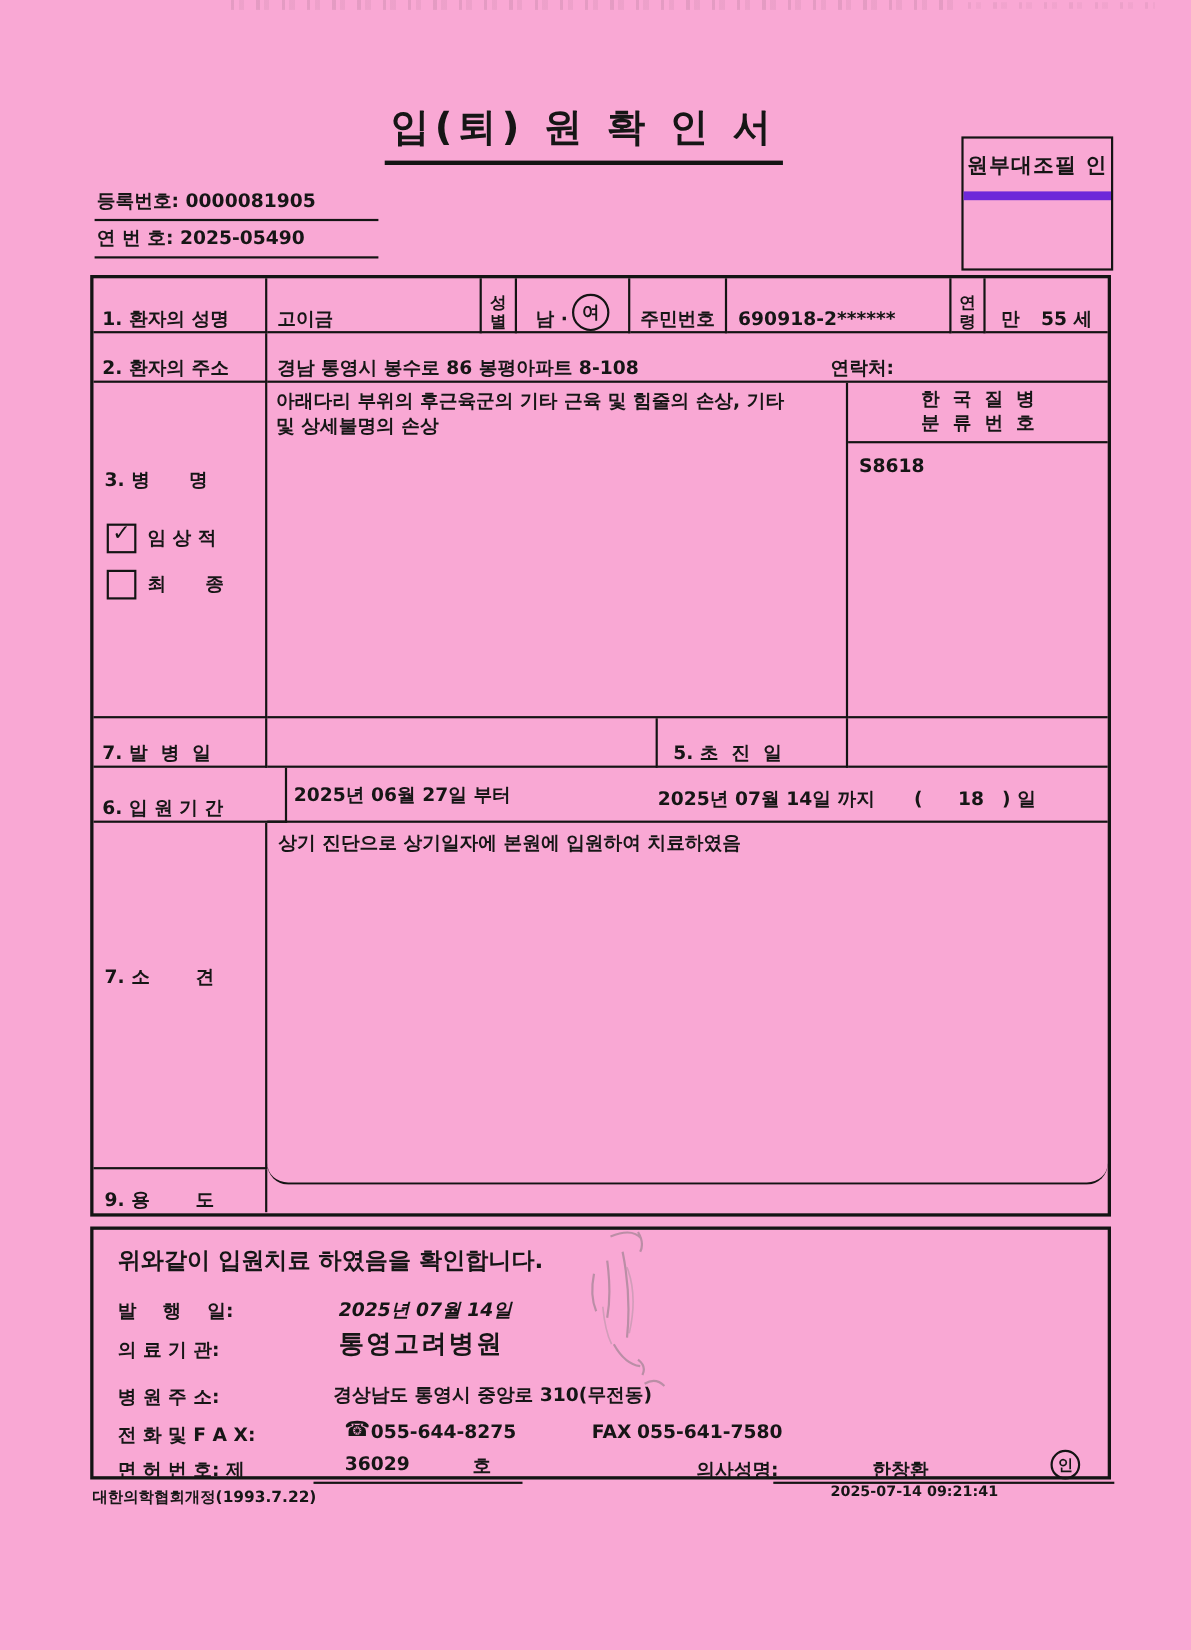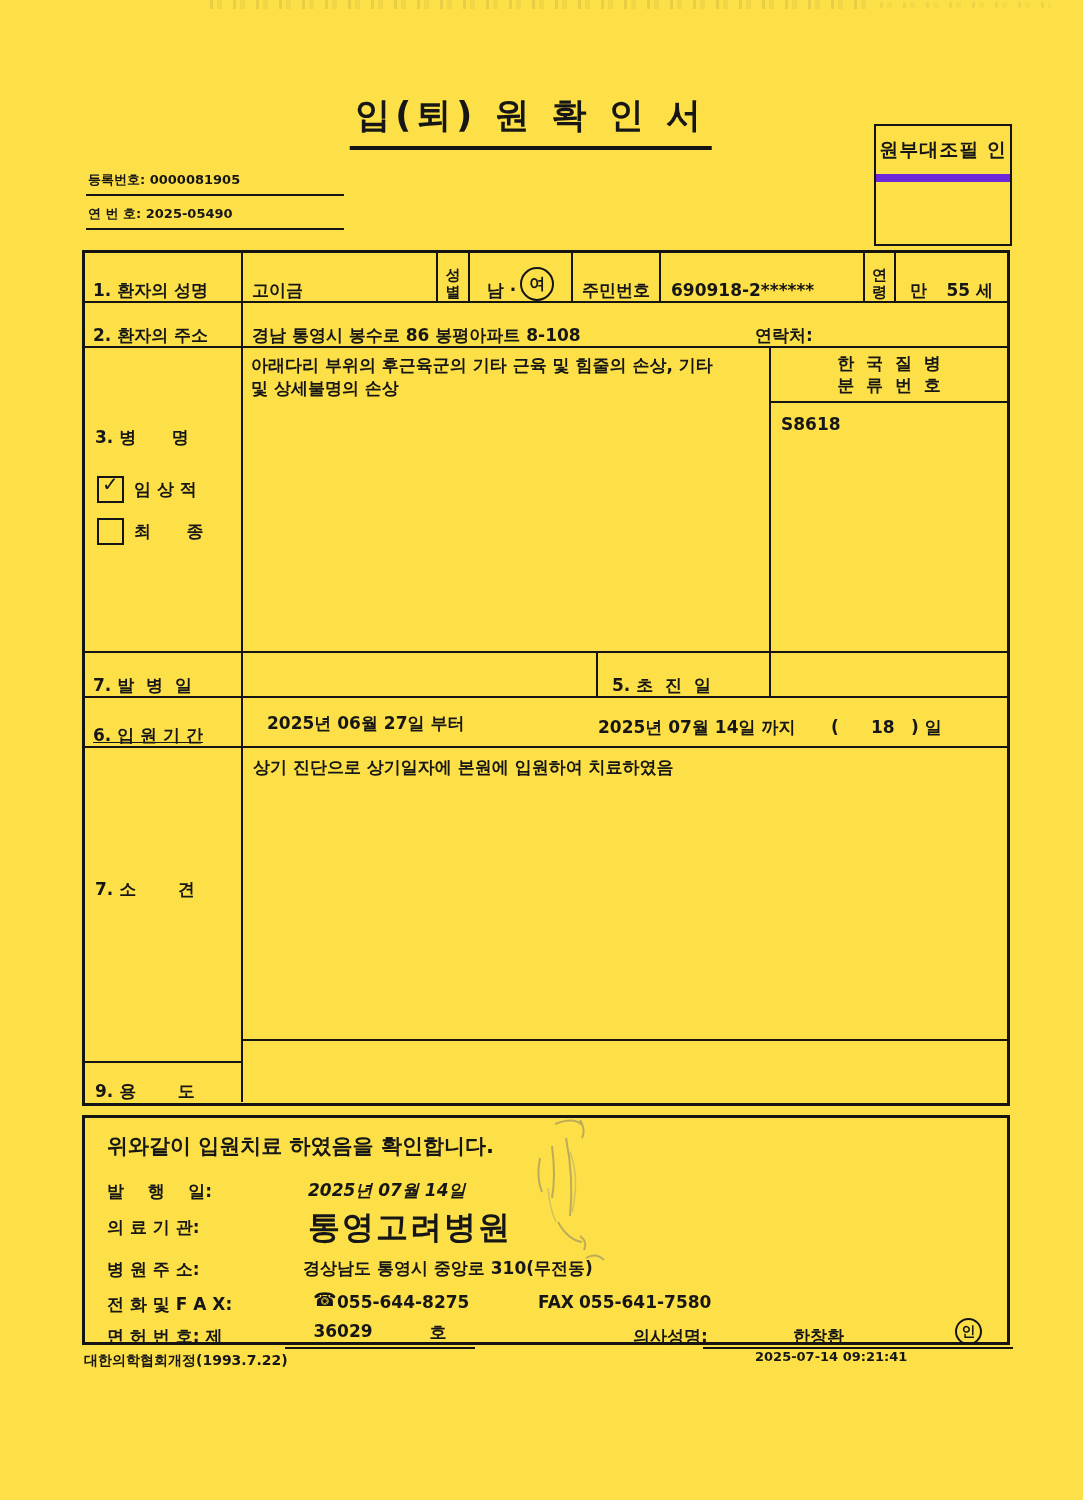--- a/index.html
+++ b/index.html
@@ -1,26 +1,26 @@
 <!DOCTYPE html>
 <html><head>
 <meta charset="utf-8">
 <style>
   html,body{margin:0;padding:0;background:#e8e8e6;}
-  .page{position:relative;width:1083px;height:1500px;margin:0 auto;background:#fde047;
+  .page{position:relative;width:1083px;height:1500px;margin:0 auto;background:#f9a8d4;
         font-family:"DejaVu Sans","Liberation Sans",sans-serif;color:#161616;overflow:hidden;}
   .abs{position:absolute;box-sizing:border-box;}
   .pre{white-space:pre;}
   .prewrap{white-space:pre-line;}
   .b{font-weight:700;}
   .title{font-size:35px;font-weight:700;letter-spacing:5px;border-bottom:4px solid #141414;padding:0 6px 7px 6px;}
   .stampbox{border:2px solid #141414;}
   .stampbox .lbl{border-bottom:8px solid #6d28d9;text-align:center;font-size:19px;font-weight:700;
                  padding:11px 2px;letter-spacing:1px;}
-  .regline{font-size:13px;font-weight:700;border-bottom:2px solid #141414;padding:3px 6px 5px 2px;}
+  .regline{font-size:17px;font-weight:700;border-bottom:2px solid #141414;padding:3px 6px 5px 2px;}
   .table{border:3px solid #141414;}
   .cell{position:absolute;box-sizing:border-box;font-size:17px;font-weight:600;line-height:1.3;}
   .br{border-right:2px solid #141414;}
   .bb{border-bottom:2px solid #141414;}
   .stack{width:1.1em;margin:0 auto;word-break:break-all;line-height:1.12;text-align:center;font-size:15px;font-weight:700;}
   .vcent{display:flex;align-items:flex-end;}
   .hcent{justify-content:center;}
   .circ{display:inline-flex;align-items:center;justify-content:center;width:30px;height:30px;
         border:2.5px solid #141414;border-radius:50%;font-size:16px;font-weight:700;margin-left:4px;}
   .cbox{display:inline-block;width:23px;height:23px;border:2.5px solid #141414;vertical-align:middle;
@@ -106,50 +106,50 @@
 
     <div class="cell br bb vcent" style="left:0;top:400px;width:158px;height:45px;padding-left:8px;">
         <span class="pre">7. 발  병  일</span>
       </div>
     <div class="cell br bb vcent" style="left:158px;top:400px;width:355px;height:45px;padding-left:8px;"></div>
     <div class="cell br bb vcent" style="left:513px;top:400px;width:173px;height:45px;padding-left:14px;">
         <span class="pre">5. 초  진  일</span>
       </div>
     <div class="cell bb vcent" style="left:686px;top:400px;width:236px;height:45px;padding-left:8px;"></div>
 
-    <div class="cell br bb vcent" style="left:0;top:445px;width:158px;height:50px;padding-left:8px;text-decoration:underline;">
+    <div class="cell br bb vcent" style="left:0;top:445px;width:176px;height:50px;padding-left:8px;">
         <span class="pre">6. 입 원 기 간</span>
       </div>
     <div class="cell bb" style="left:158px;top:445px;width:764px;height:50px;">
       <span class="abs" style="left:24px;top:14px;">2025년 06월 27일 부터</span>
       <span class="abs" style="left:355px;top:18px;">2025년 07월 14일 까지</span>
       <span class="abs" style="left:588px;top:18px;">(</span>
       <span class="abs" style="left:628px;top:18px;">18</span>
       <span class="abs pre" style="left:668px;top:18px;">) 일</span>
     </div>
 
     <div class="cell br bb" style="left:0;top:495px;width:158px;height:315px;">
       <span class="abs pre" style="left:10px;top:130px;">7. 소       견</span>
     </div>
-    <div class="cell bb" style="left:158px;top:495px;width:764px;height:293px;padding:8px 10px;">상기 진단으로 상기일자에 본원에 입원하여 치료하였음</div>
+    <div class="cell bb" style="left:158px;top:495px;width:764px;height:329px;padding:8px 10px;border-radius:19px;">상기 진단으로 상기일자에 본원에 입원하여 치료하였음</div>
 
     <div class="cell br vcent" style="left:0;top:810px;width:158px;height:39px;padding-left:10px;">
         <span class="pre">9. 용       도</span>
       </div>
     <div class="cell vcent" style="left:158px;top:810px;width:764px;height:39px;padding-left:8px;"></div>
   </div>
 
   <div class="abs table" style="left:82px;top:1115px;width:928px;height:230px;">
     <div class="abs bline" style="left:22px;top:14px;font-size:21px;">위와같이 입원치료   하였음을 확인합니다.</div>
 
     <div class="abs bline pre" style="left:22px;top:62px;">발    행    일:</div>
     <div class="abs bline" style="left:223px;top:61px;font-style:italic;">2025년 07월 14일</div>
 
     <div class="abs bline pre" style="left:22px;top:98px;">의 료 기 관:</div>
-    <div class="abs bline" style="left:223px;top:88px;font-size:32px;letter-spacing:2px;">통영고려병원</div>
+    <div class="abs bline" style="left:223px;top:88px;font-size:23px;letter-spacing:2px;">통영고려병원</div>
 
     <div class="abs bline pre" style="left:22px;top:140px;">병 원 주 소:</div>
     <div class="abs bline" style="left:218px;top:139px;">경상남도 통영시 중앙로 310(무전동)</div>
 
     <div class="abs bline pre" style="left:22px;top:175px;">전 화 및 F A X:</div>
     <span class="abs bline" style="left:228px;top:170px;font-size:19px;">☎</span>
     <div class="abs bline" style="left:252px;top:174px;">055-644-8275</div>
     <div class="abs bline" style="left:453px;top:174px;">FAX</div>
     <div class="abs bline" style="left:494px;top:174px;">055-641-7580</div>
 

